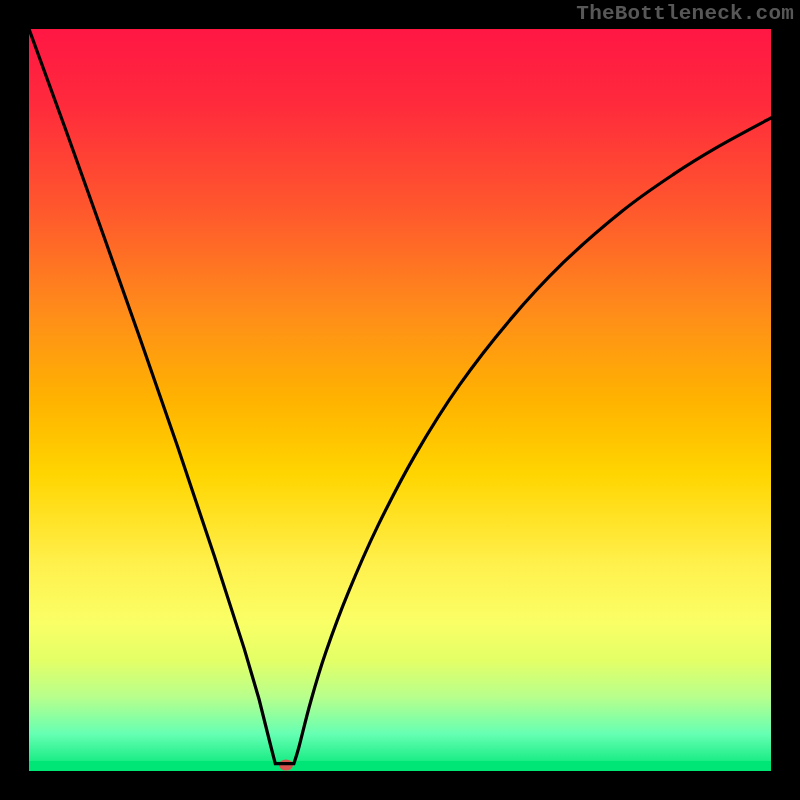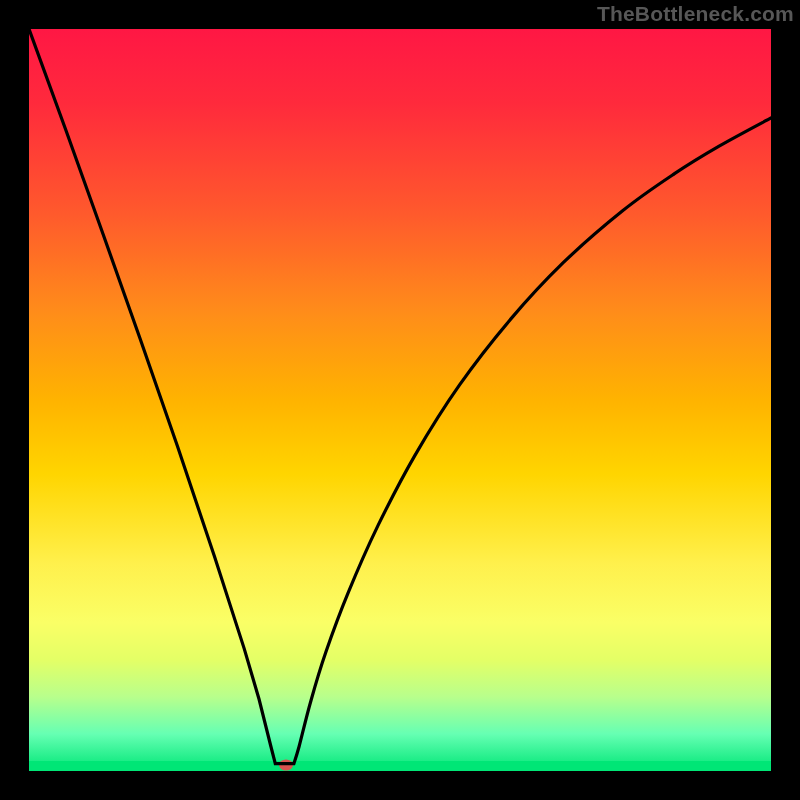--- a/index.html
+++ b/index.html
@@ -9,20 +9,21 @@
     height: 800px;
     background: #000000;
     overflow: hidden;
     font-family: Arial, Helvetica, sans-serif;
   }
   #stage {
     position: relative;
     width: 800px;
     height: 700px;
     background: #000000;
+    font-family: Liberation Mono, monospace;
   }
   #watermark {
     position: absolute;
     top: 2px;
     right: 6px;
     color: #575757;
     font-size: 21px;
     font-weight: 600;
     letter-spacing: 0.2px;
     z-index: 30;

